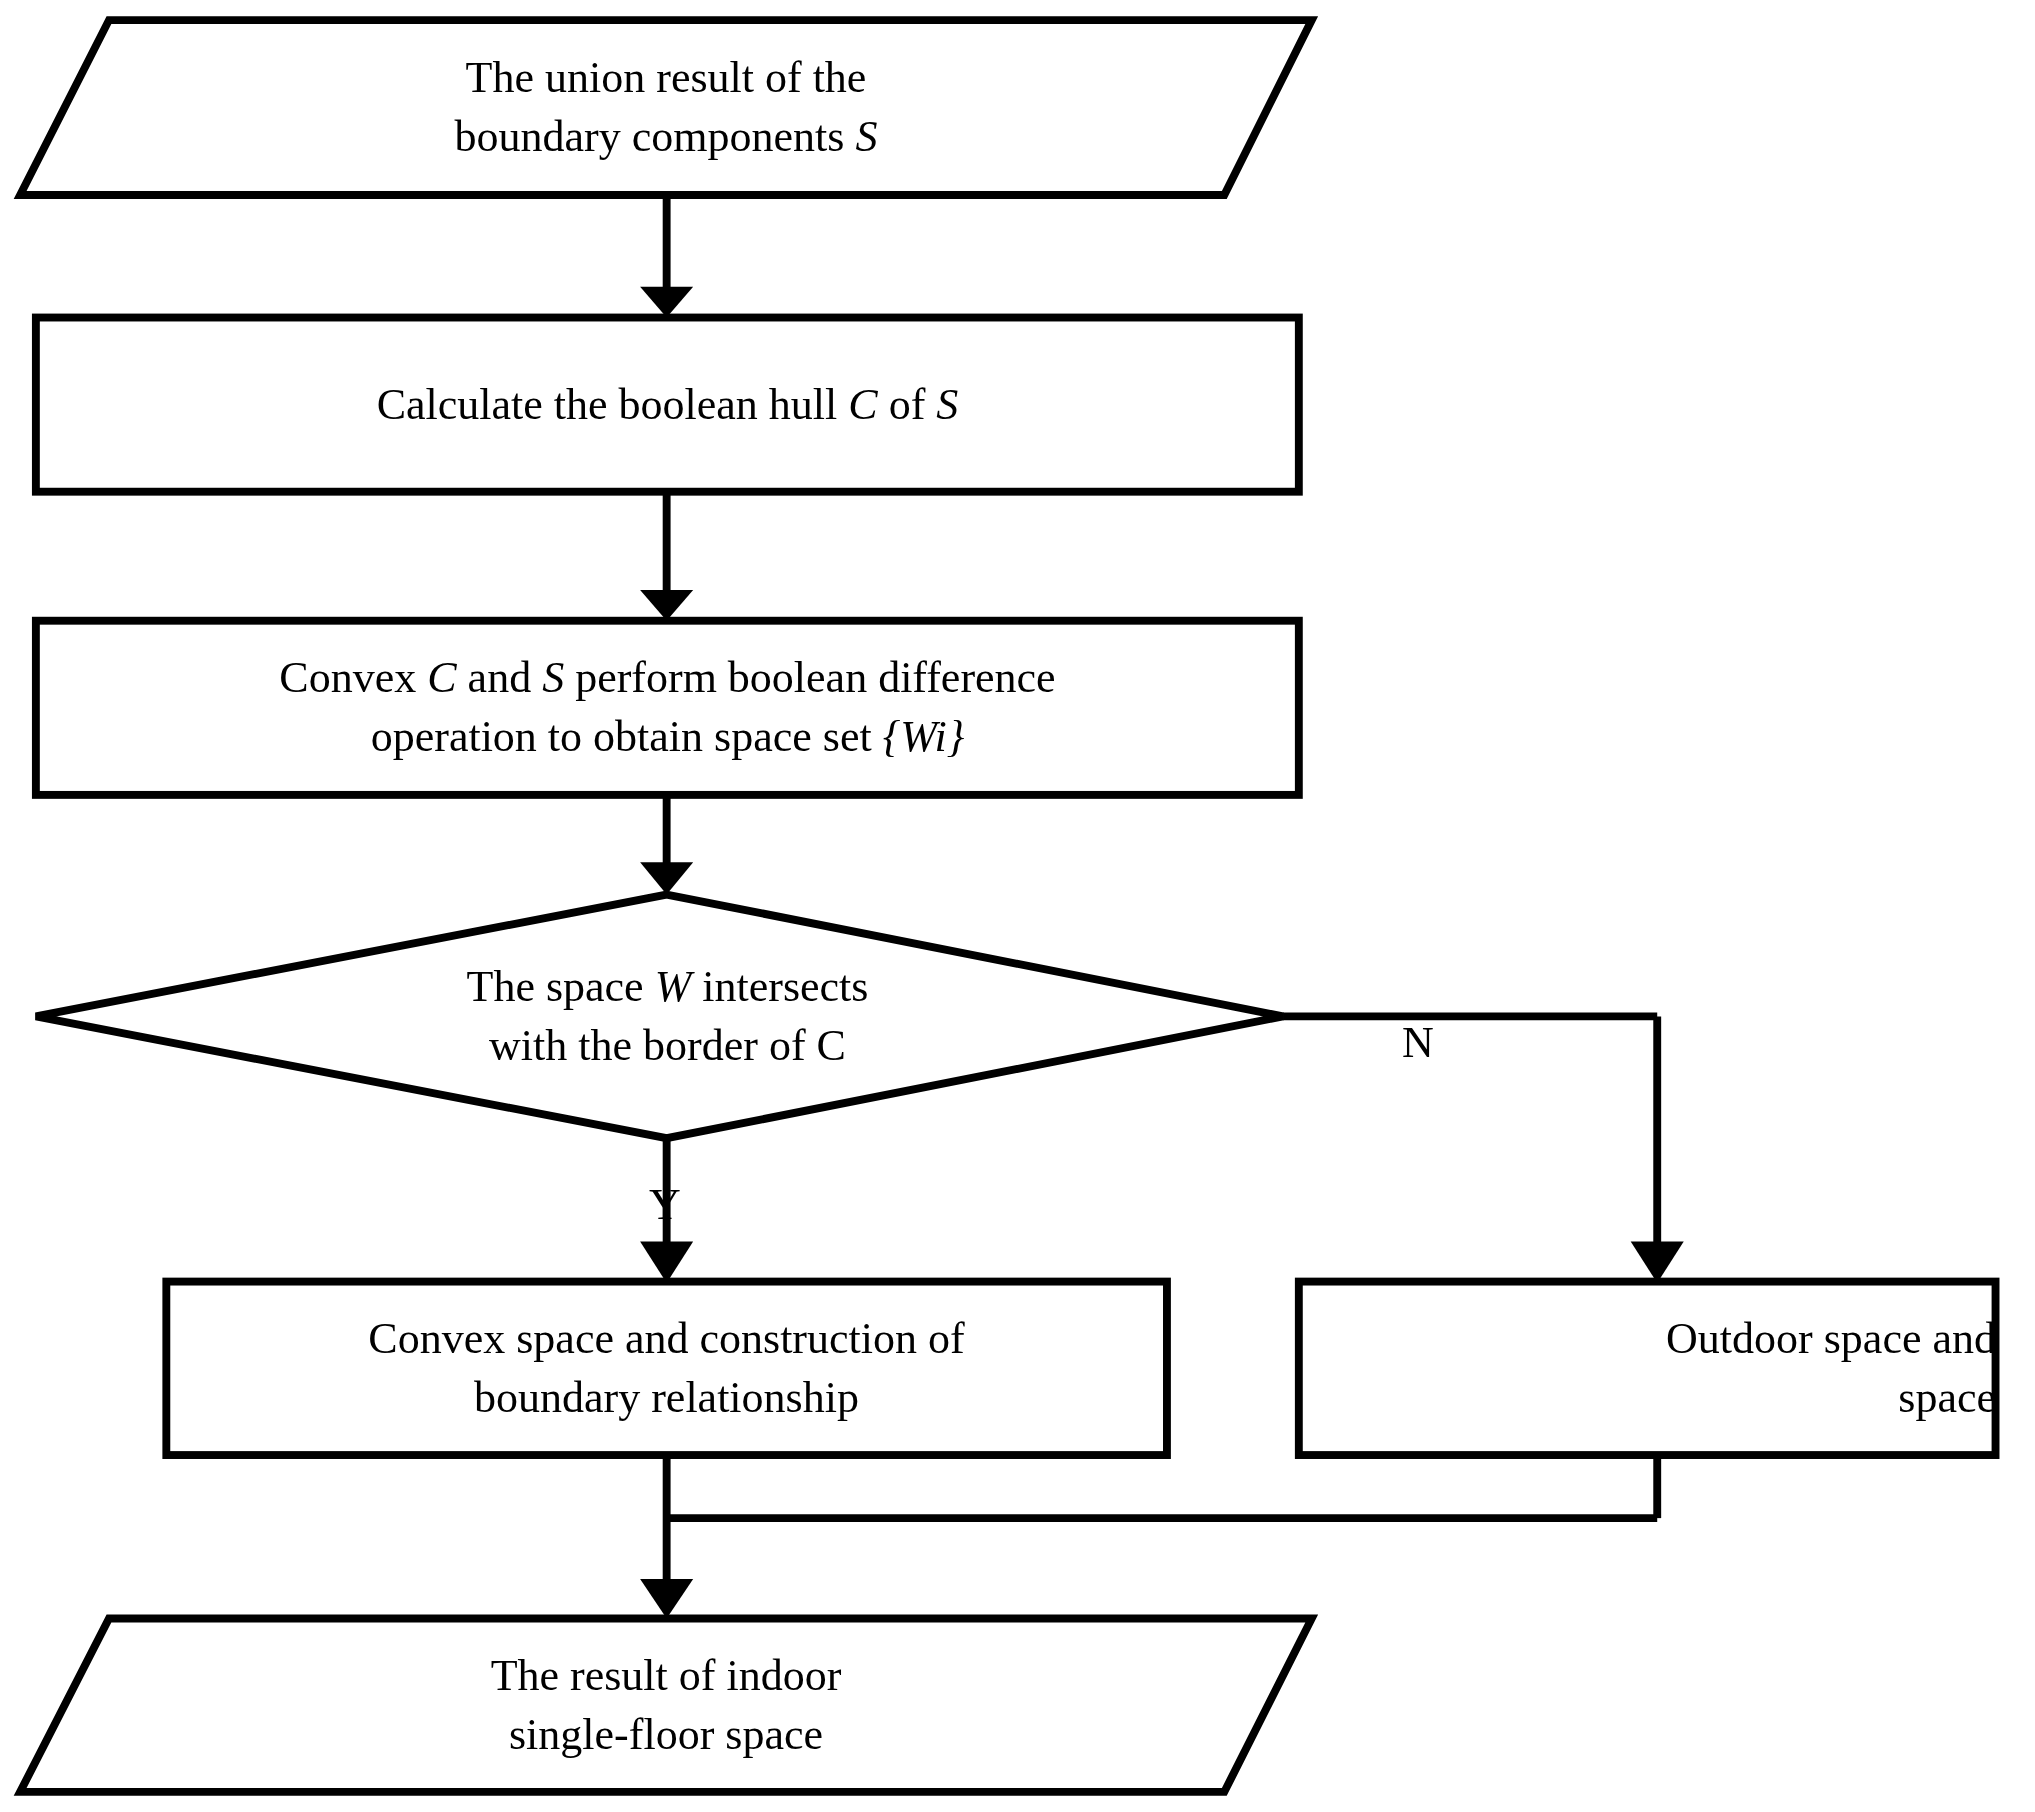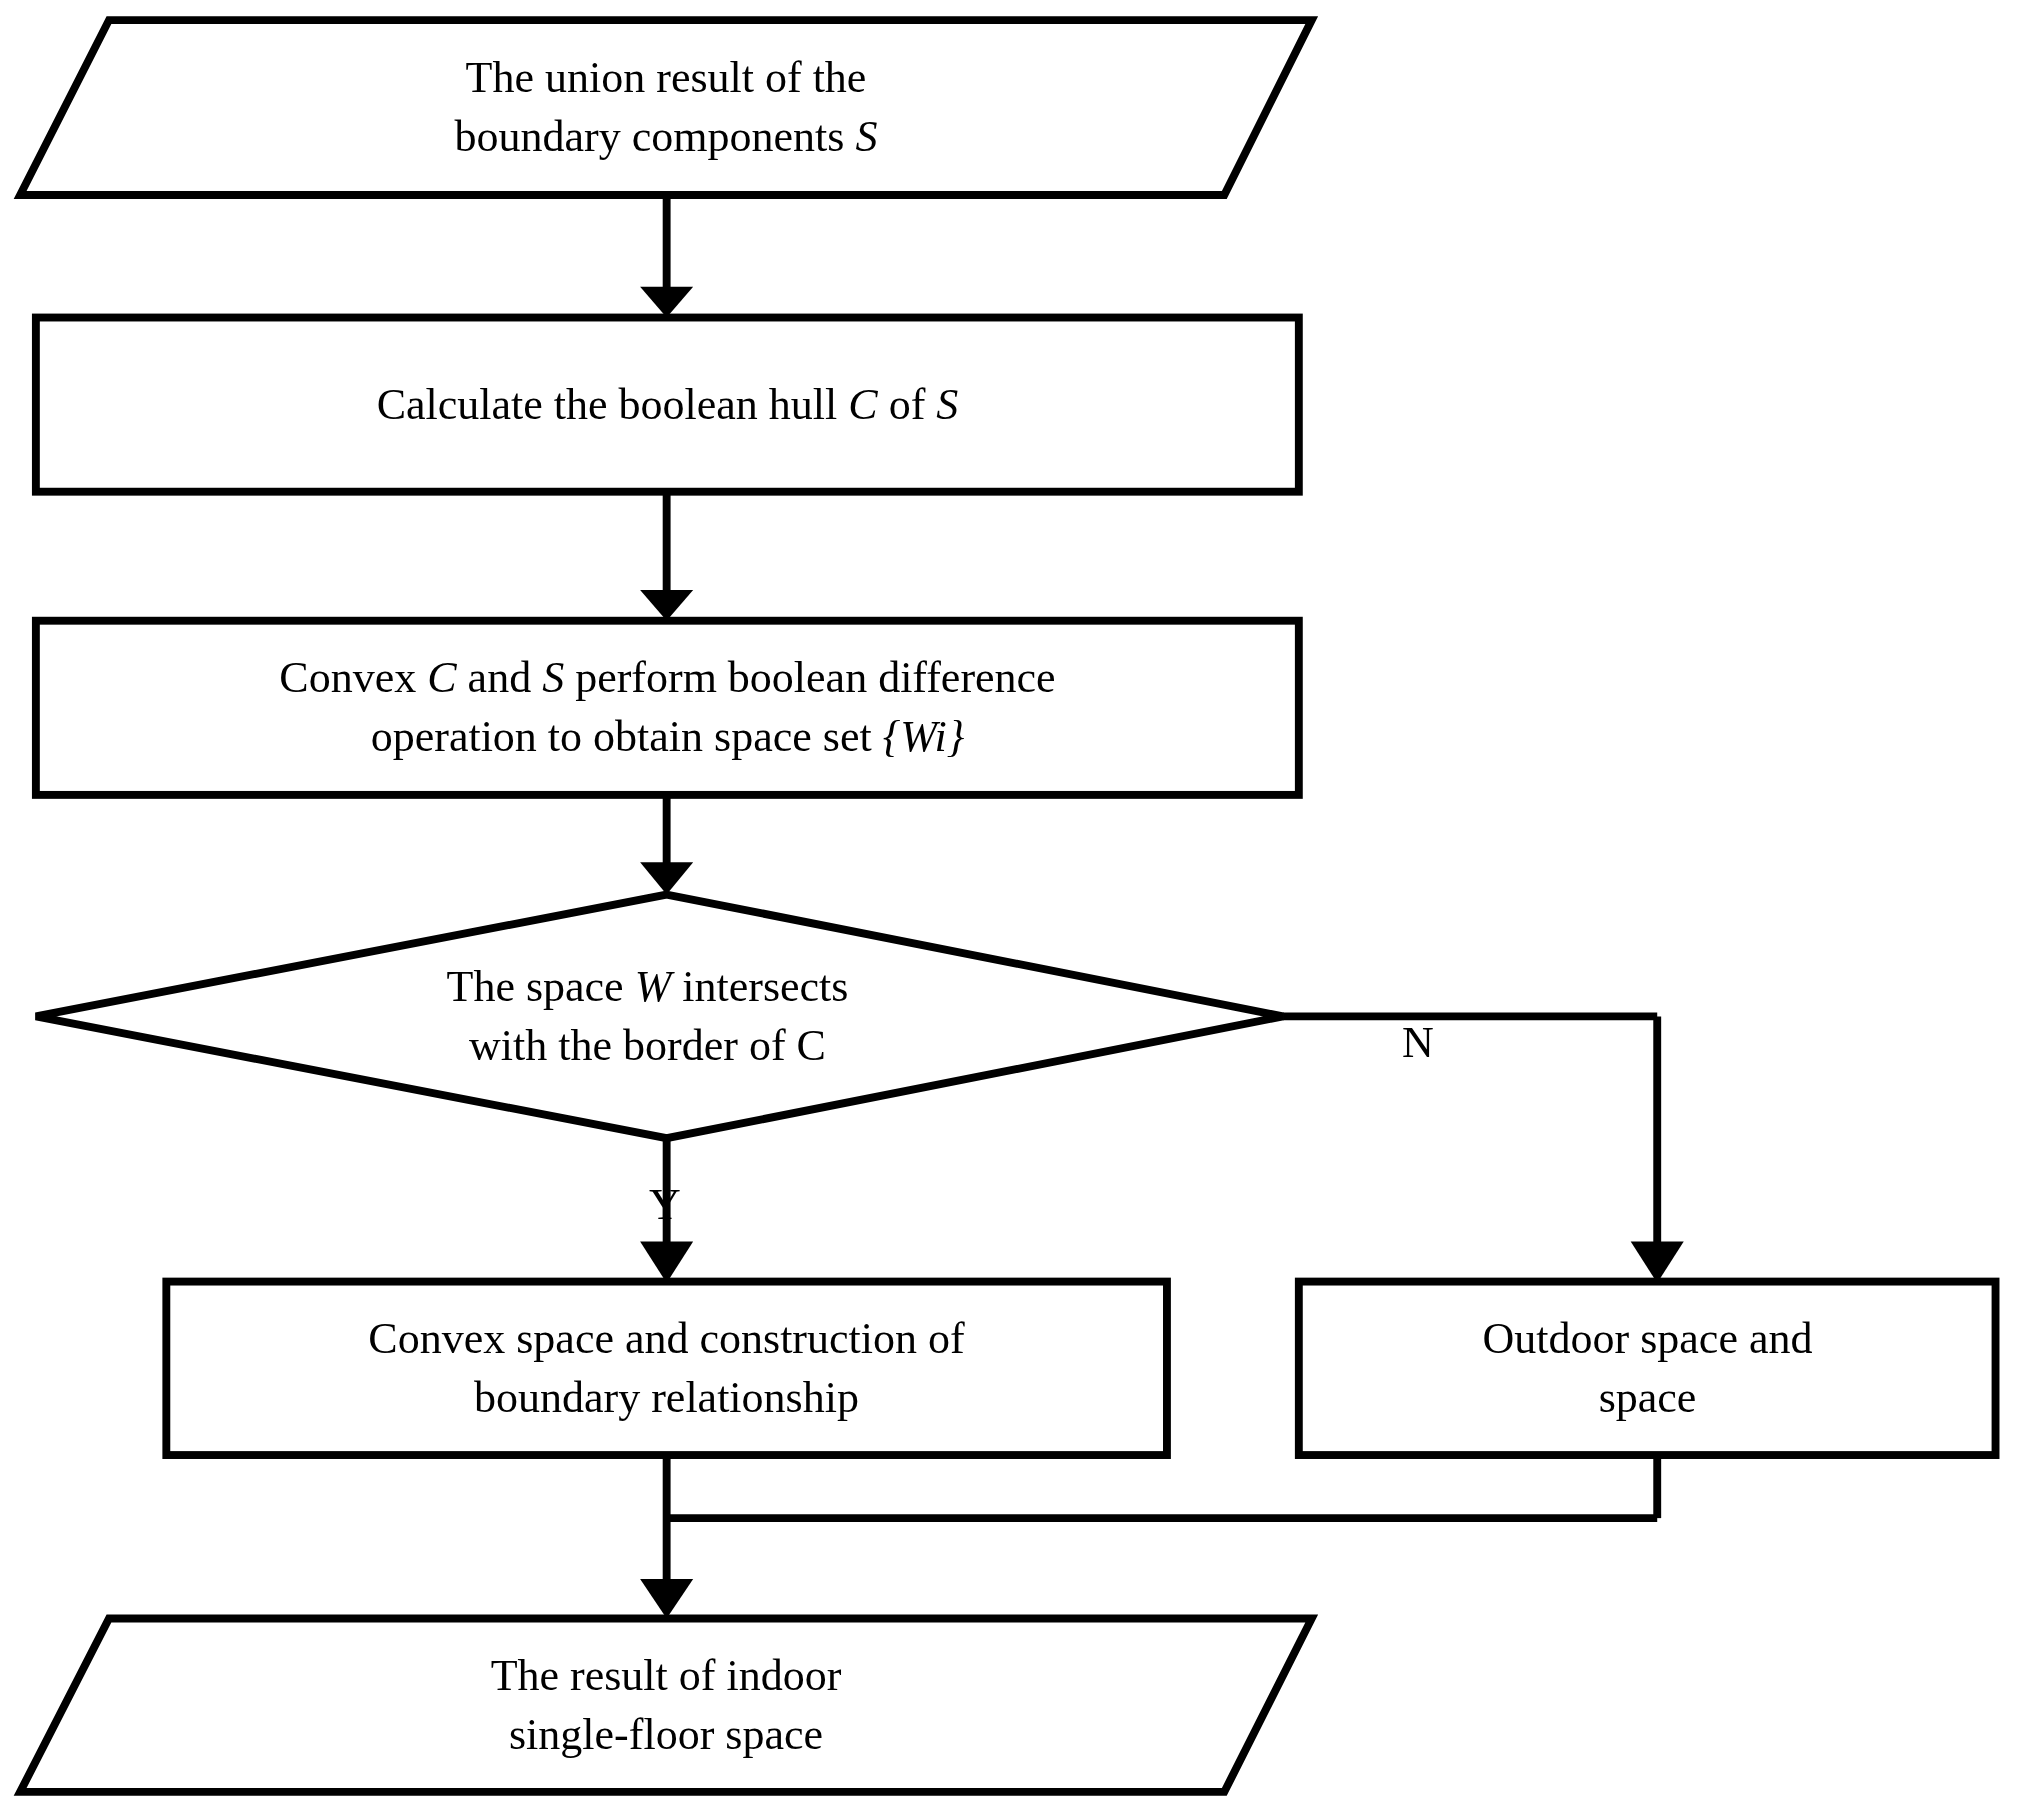--- a/index.html
+++ b/index.html
@@ -96,35 +96,35 @@
 
   <div class="node-text" style="left:36px; top:318px; width:1263px; height:174px;">
     <span class="ln"><span>Calculate the boolean hull </span><span class="ital">C</span><span> of </span><span class="ital">S</span></span>
   </div>
 
   <div class="node-text" style="left:36px; top:621px; width:1263px; height:174px;">
     <span class="ln"><span>Convex </span><span class="ital">C</span><span> and </span><span class="ital">S</span><span> perform boolean difference</span></span>
     <span class="ln"><span>operation to obtain space set </span><span class="ital">{Wi}</span></span>
   </div>
 
-  <div class="node-text" style="left:24px; top:929px; width:1247px; height:175px;">
+  <div class="node-text" style="left:44px; top:929px; width:1247px; height:175px;">
     <span class="ln"><span>The space </span><span class="ital">W</span><span> intersects</span></span>
     <span class="ln">with the border of C</span>
   </div>
 
   <div class="edge-label" style="left:1402px; top:1021px;">N</div>
 
   <div class="edge-label" style="left:649px; top:1183px;">Y</div>
 
   <div class="node-text" style="left:166px; top:1282px; width:1001px; height:173px;">
     <span class="ln">Convex space and construction of</span>
     <span class="ln">boundary relationship</span>
   </div>
 
-  <div class="node-text" style="left:1299px; top:1282px; width:697px; height:173px;">
+  <div class="node-text" style="left:1299px; top:1282px; width:697px; height:173px;align-items:flex-end;">
     <span class="ln">Outdoor space and</span>
     <span class="ln">space</span>
   </div>
 
   <div class="node-text" style="left:20px; top:1619px; width:1292px; height:173px;">
     <span class="ln">The result of indoor</span>
     <span class="ln">single-floor  space</span>
   </div>
 
 </div>

